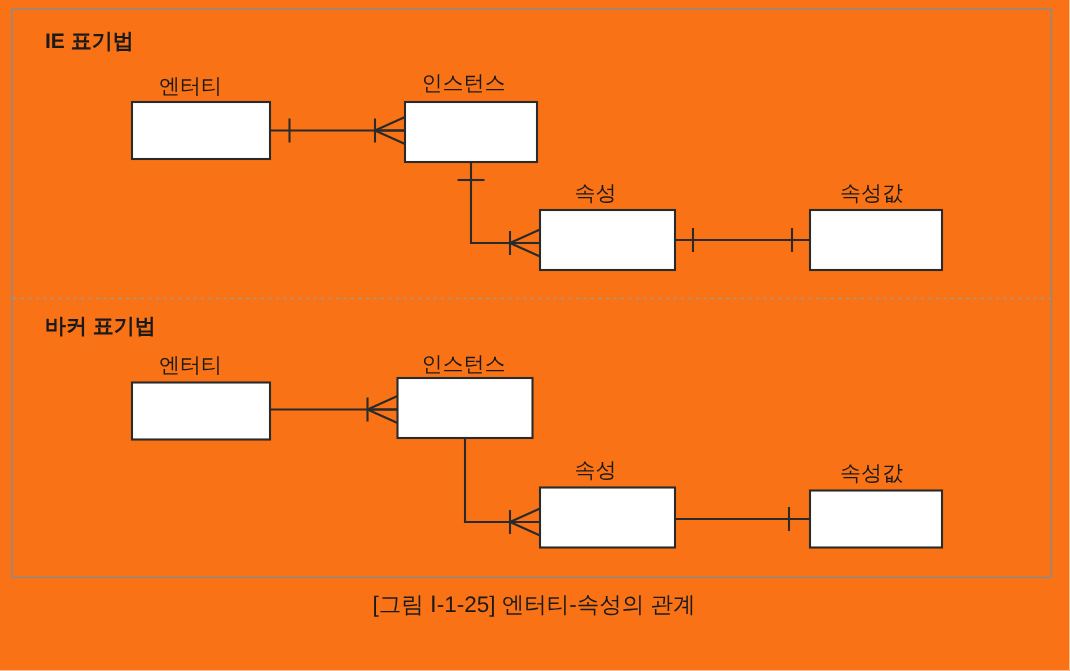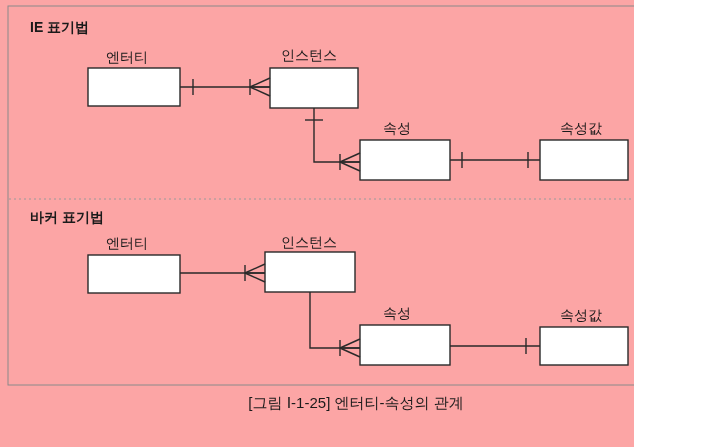--- a/index.html
+++ b/index.html
@@ -3,23 +3,23 @@
 <meta charset="utf-8">
 <style>
   html, body {
     margin: 0;
     padding: 0;
     background: #ffffff;
     font-family: "Liberation Sans", sans-serif;
   }
   .page {
     position: relative;
-    width: 634px;
+    width: 713px;
     height: 447px;
-    background: #fca5a5;
+    background: #f97316;
     overflow: hidden;
   }
   svg text {
     font-family: "Liberation Sans", sans-serif;
     fill: #1a1a1a;
   }
   .section-title { font-size: 14px; font-weight: 600; }
   .node-label    { font-size: 14px; }
   .caption       { font-size: 15px; }
   .node-box      { fill: #ffffff; stroke: #2a2a2a; stroke-width: 1.4; }

